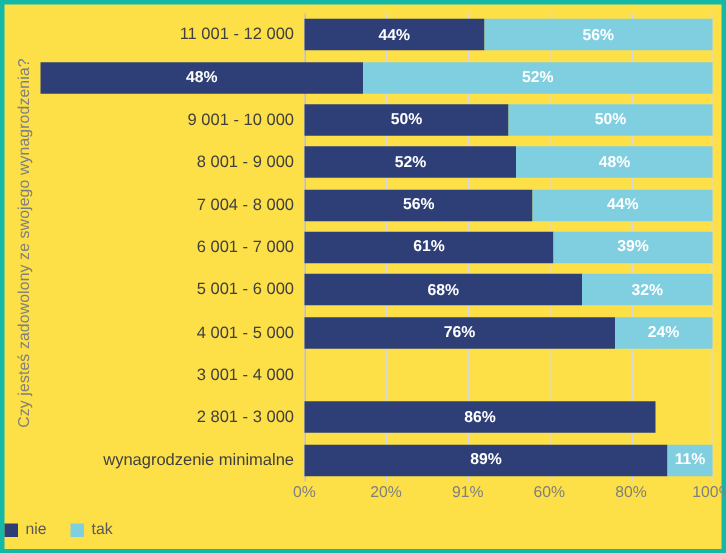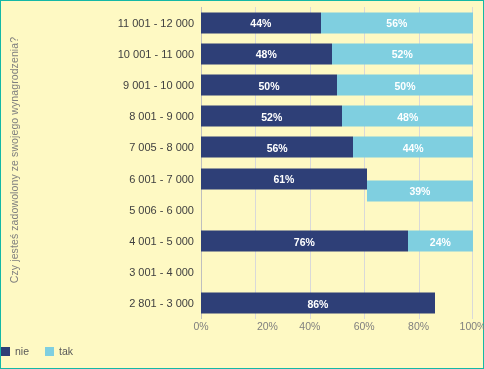--- a/index.html
+++ b/index.html
@@ -11,22 +11,22 @@
     height: 369px;
     background: #ffffff;
     font-family: "Liberation Sans", sans-serif;
     overflow: hidden;
   }
   .chart-frame {
     position: relative;
     width: 484px;
     height: 369px;
     box-sizing: border-box;
-    border: 1px solid #14b8a6;
-    background: #fef9c3;
+    border: 3px solid #14b8a6;
+    background: #fde047;
   }
   
   .y-axis-title {
     position: absolute;
     left: 2px;
     top: 0;
     width: 22px;
     height: 318px;
     display: flex;
     align-items: center;
@@ -193,21 +193,20 @@
               <div class="seg seg-nie" style="width: 44%; background: rgb(46, 63, 119);">
                 <span>44%</span>
               </div>
               <div class="seg seg-tak" style="width: 56%; background: rgb(127, 207, 224);">
                 <span>56%</span>
               </div>
             </div>
           </div>
         </div>
         <div class="row">
-          <div class="cat-label">10 001 - 11 000</div>
           <div class="bar-wrap">
             <div class="bar-stack">
               <div class="seg seg-nie" style="width: 48%; background: rgb(46, 63, 119);">
                 <span>48%</span>
               </div>
               <div class="seg seg-tak" style="width: 52%; background: rgb(127, 207, 224);">
                 <span>52%</span>
               </div>
             </div>
           </div>
@@ -232,47 +231,57 @@
               <div class="seg seg-nie" style="width: 52%; background: rgb(46, 63, 119);">
                 <span>52%</span>
               </div>
               <div class="seg seg-tak" style="width: 48%; background: rgb(127, 207, 224);">
                 <span>48%</span>
               </div>
             </div>
           </div>
         </div>
         <div class="row">
-          <div class="cat-label">7 005 - 8 000</div>
+          <div class="cat-label">7 004 - 8 000</div>
           <div class="bar-wrap">
             <div class="bar-stack">
               <div class="seg seg-nie" style="width: 56%; background: rgb(46, 63, 119);">
                 <span>56%</span>
               </div>
               <div class="seg seg-tak" style="width: 44%; background: rgb(127, 207, 224);">
                 <span>44%</span>
               </div>
             </div>
           </div>
         </div>
         <div class="row">
           <div class="cat-label">6 001 - 7 000</div>
           <div class="bar-wrap">
             <div class="bar-stack">
               <div class="seg seg-nie" style="width: 61%; background: rgb(46, 63, 119);">
                 <span>61%</span>
               </div>
-              <div class="seg seg-tak" style="width: 39%; background: rgb(127, 207, 224); margin-top: 12px;">
+              <div class="seg seg-tak" style="width: 39%; background: rgb(127, 207, 224);">
                 <span>39%</span>
               </div>
             </div>
           </div>
         </div>
         <div class="row">
-          <div class="cat-label">5 006 - 6 000</div>
+          <div class="cat-label">5 001 - 6 000</div>
+          <div class="bar-wrap">
+            <div class="bar-stack">
+              <div class="seg seg-nie" style="width: 68%; background: rgb(46, 63, 119);">
+                <span>68%</span>
+              </div>
+              <div class="seg seg-tak" style="width: 32%; background: rgb(127, 207, 224);">
+                <span>32%</span>
+              </div>
+            </div>
+          </div>
         </div>
         <div class="row">
           <div class="cat-label">4 001 - 5 000</div>
           <div class="bar-wrap">
             <div class="bar-stack">
               <div class="seg seg-nie" style="width: 76%; background: rgb(46, 63, 119);">
                 <span>76%</span>
               </div>
               <div class="seg seg-tak" style="width: 24%; background: rgb(127, 207, 224);">
                 <span>24%</span>
@@ -286,27 +295,40 @@
         <div class="row">
           <div class="cat-label">2 801 - 3 000</div>
           <div class="bar-wrap">
             <div class="bar-stack">
               <div class="seg seg-nie" style="width: 86%; background: rgb(46, 63, 119);">
                 <span>86%</span>
               </div>
             </div>
           </div>
         </div>
+        <div class="row">
+          <div class="cat-label">wynagrodzenie minimalne</div>
+          <div class="bar-wrap">
+            <div class="bar-stack">
+              <div class="seg seg-nie" style="width: 89%; background: rgb(46, 63, 119);">
+                <span>89%</span>
+              </div>
+              <div class="seg seg-tak" style="width: 11%; background: rgb(127, 207, 224);">
+                <span>11%</span>
+              </div>
+            </div>
+          </div>
+        </div>
       </div>
   </div>
 
   <div class="x-axis">
       <div class="x-tick" style="left: 0%;">0%</div>
-      <div class="x-tick" style="left: 20%; margin-left: 12px;">20%</div>
-      <div class="x-tick" style="left: 40%;">40%</div>
+      <div class="x-tick" style="left: 20%;">20%</div>
+      <div class="x-tick" style="left: 40%;">91%</div>
       <div class="x-tick" style="left: 60%;">60%</div>
       <div class="x-tick" style="left: 80%;">80%</div>
       <div class="x-tick" style="left: 100%;">100%</div>
     </div>
 
   <div class="legend">
       <div class="legend-item">
         <span class="legend-swatch" style="background: rgb(46, 63, 119);"></span>
         <span class="legend-label">nie</span>
       </div>

